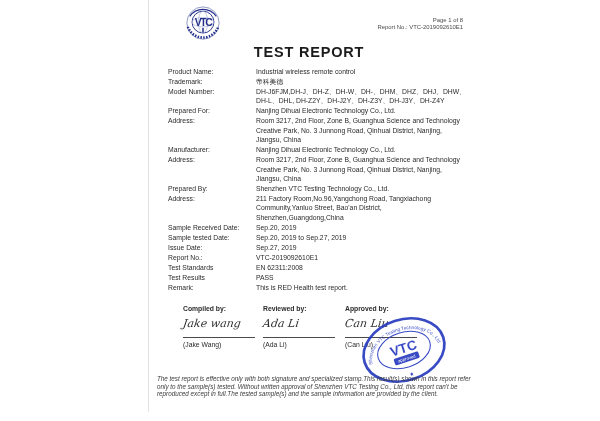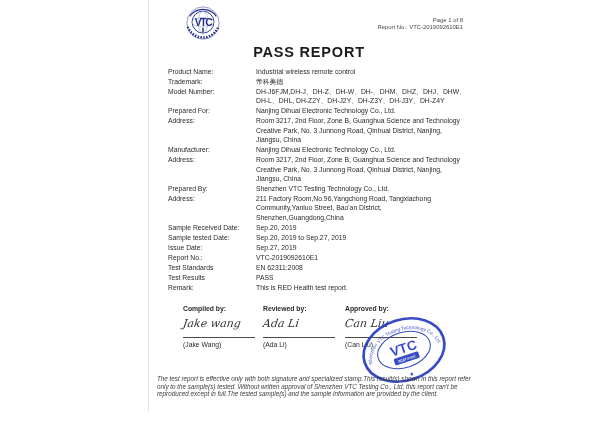--- a/index.html
+++ b/index.html
@@ -54,21 +54,21 @@
   <ellipse cx="20" cy="18" rx="5" ry="11.5" fill="none" stroke="#aab3d8" stroke-width=".7"></ellipse>
   <text x="20" y="22" text-anchor="middle" font-size="11" font-weight="bold" font-family="Liberation Sans, sans-serif" fill="#26318c" letter-spacing="-1.5">VTC</text>
   <rect x="19.2" y="24" width="1.6" height="5" fill="#26318c"></rect>
 </svg>
 
 <div class="pageinfo">
   <div>Page 1 of 8</div>
   <div>Report No.: VTC-2019092610E1</div>
 </div>
 
-<div class="doc-title">PASS REPORT</div>
+<div class="doc-title">TEST REPORT</div>
 
 <div class="ftable">
   <div class="frow">
     <div class="lbl">Product Name:</div>
     <div class="val">Industrial wireless remote control</div>
   </div>
   <div class="frow">
     <div class="lbl">Trademark:</div>
     <div class="val">帝科美德</div>
   </div>

